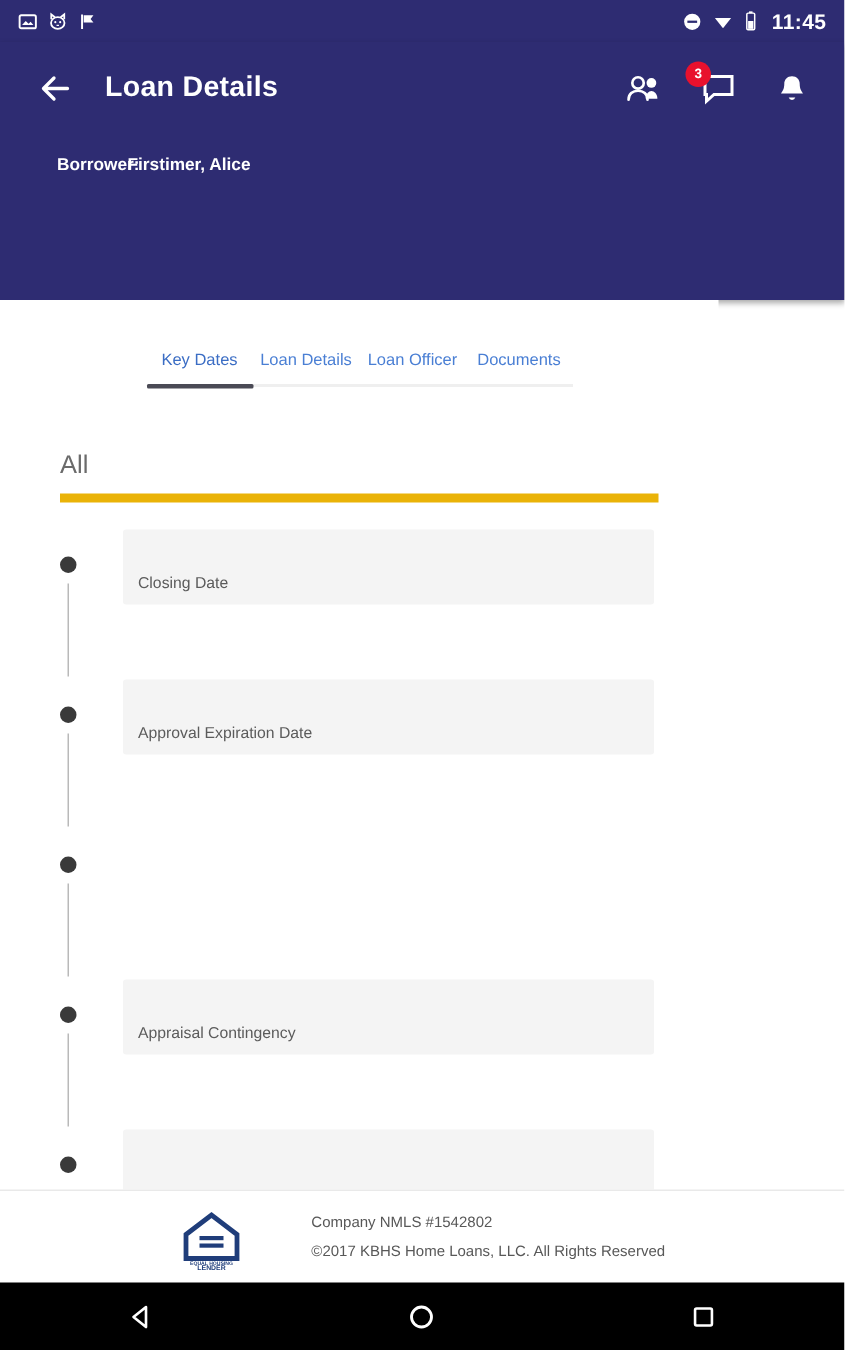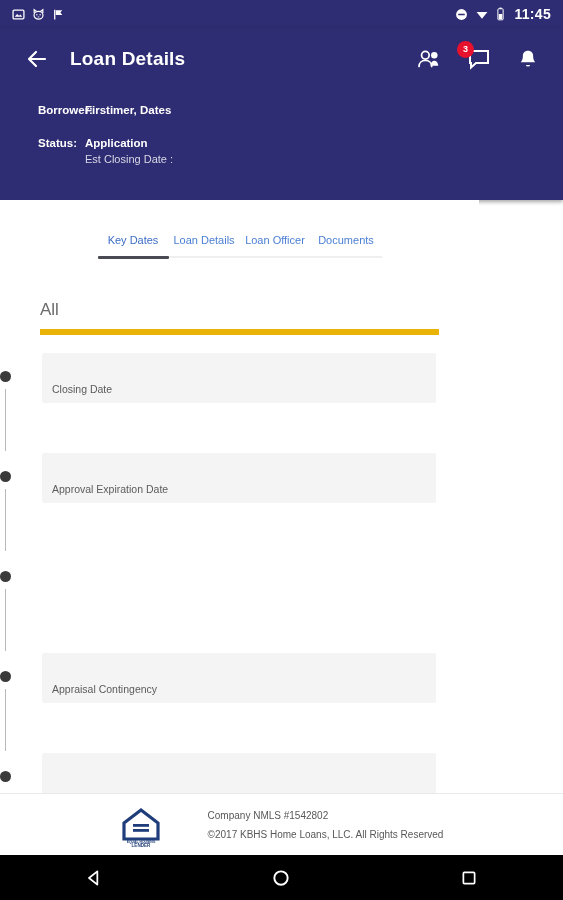--- a/index.html
+++ b/index.html
@@ -70,21 +70,21 @@
   }
 
   
   .selectwrap { margin:42px 40px 0 40px; }
   .select {
     border-bottom:6px solid #eab308; padding-bottom:9px;
     font-size:17px; color:#6b6b6b; cursor:pointer;
   }
 
   
-  .timeline { margin:18px 0 0 0; position:relative; }
+  .timeline { margin:18px 0 0 0; position:relative; padding-left:40px; }
   .tl-item { position:relative; height:100px; }
   .tl-dot {
     position:absolute; left:0px; top:18px;
     width:11px; height:11px; border-radius:50%; background:#3a3a3a;
   }
   .tl-line {
     position:absolute; left:5px; top:36px;
     width:1px; height:62px; background:#b9b9b9;
   }
   .tl-card {
@@ -191,28 +191,21 @@
               <path d="M12 3c-3.4 0-5.6 2.4-5.6 5.6 0 4.4-1.6 5.6-2.4 7h16c-.8-1.4-2.4-2.6-2.4-7C17.6 5.4 15.4 3 12 3z" fill="#fff"></path>
               <path d="M9.6 18.5a2.5 2.5 0 0 0 4.8 0z" fill="#fff"></path>
             </svg>
         </div>
       </div>
     </div>
 
     <div class="meta">
       <div class="meta-row">
         <div class="meta-label">Borrower:</div>
-        <div class="meta-val">Firstimer, Dates</div>
-      </div>
-      <div class="meta-row">
-        <div class="meta-label">Status:</div>
-        <div class="meta-val">
-          <span>Application</span>
-          <span class="sub">Est Closing Date :</span>
-        </div>
+        <div class="meta-val">Firstimer, Alice</div>
       </div>
     </div>
   </div>
 
   <div class="content">
 
     <div class="tabs">
       <div class="tabstrip">
         <div class="tabrow">
           <div class="tab active">Key Dates</div>

